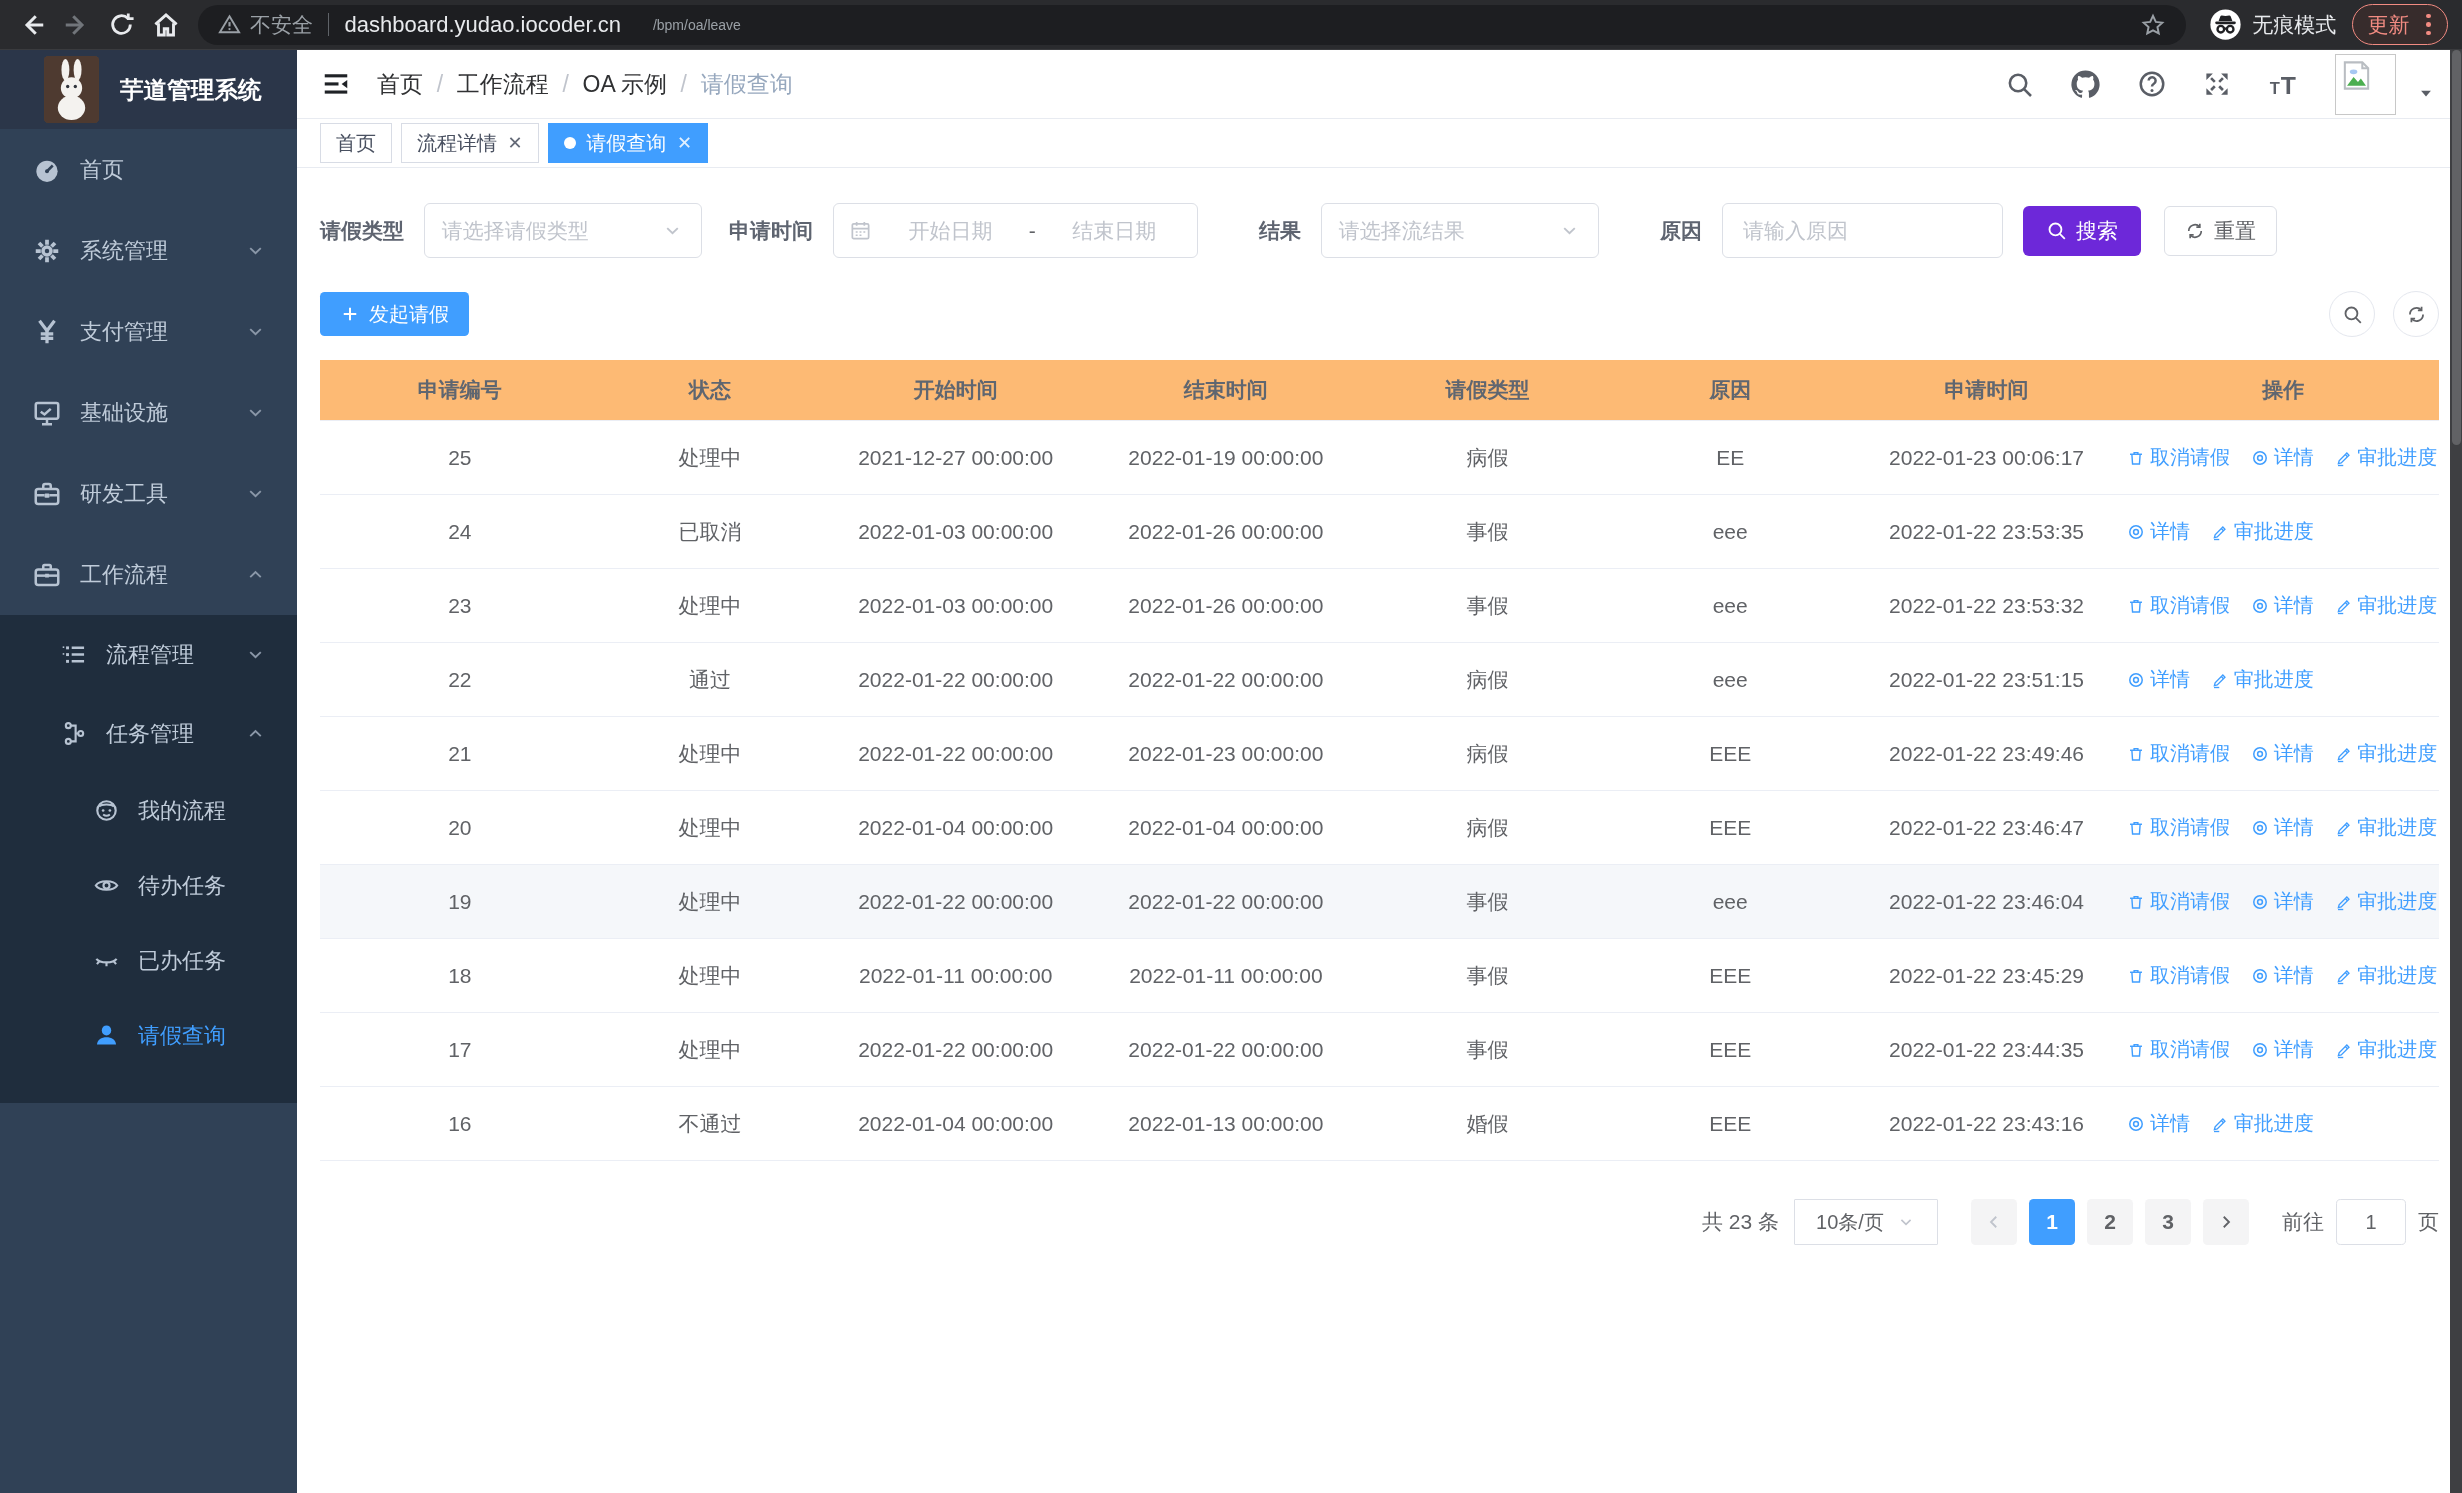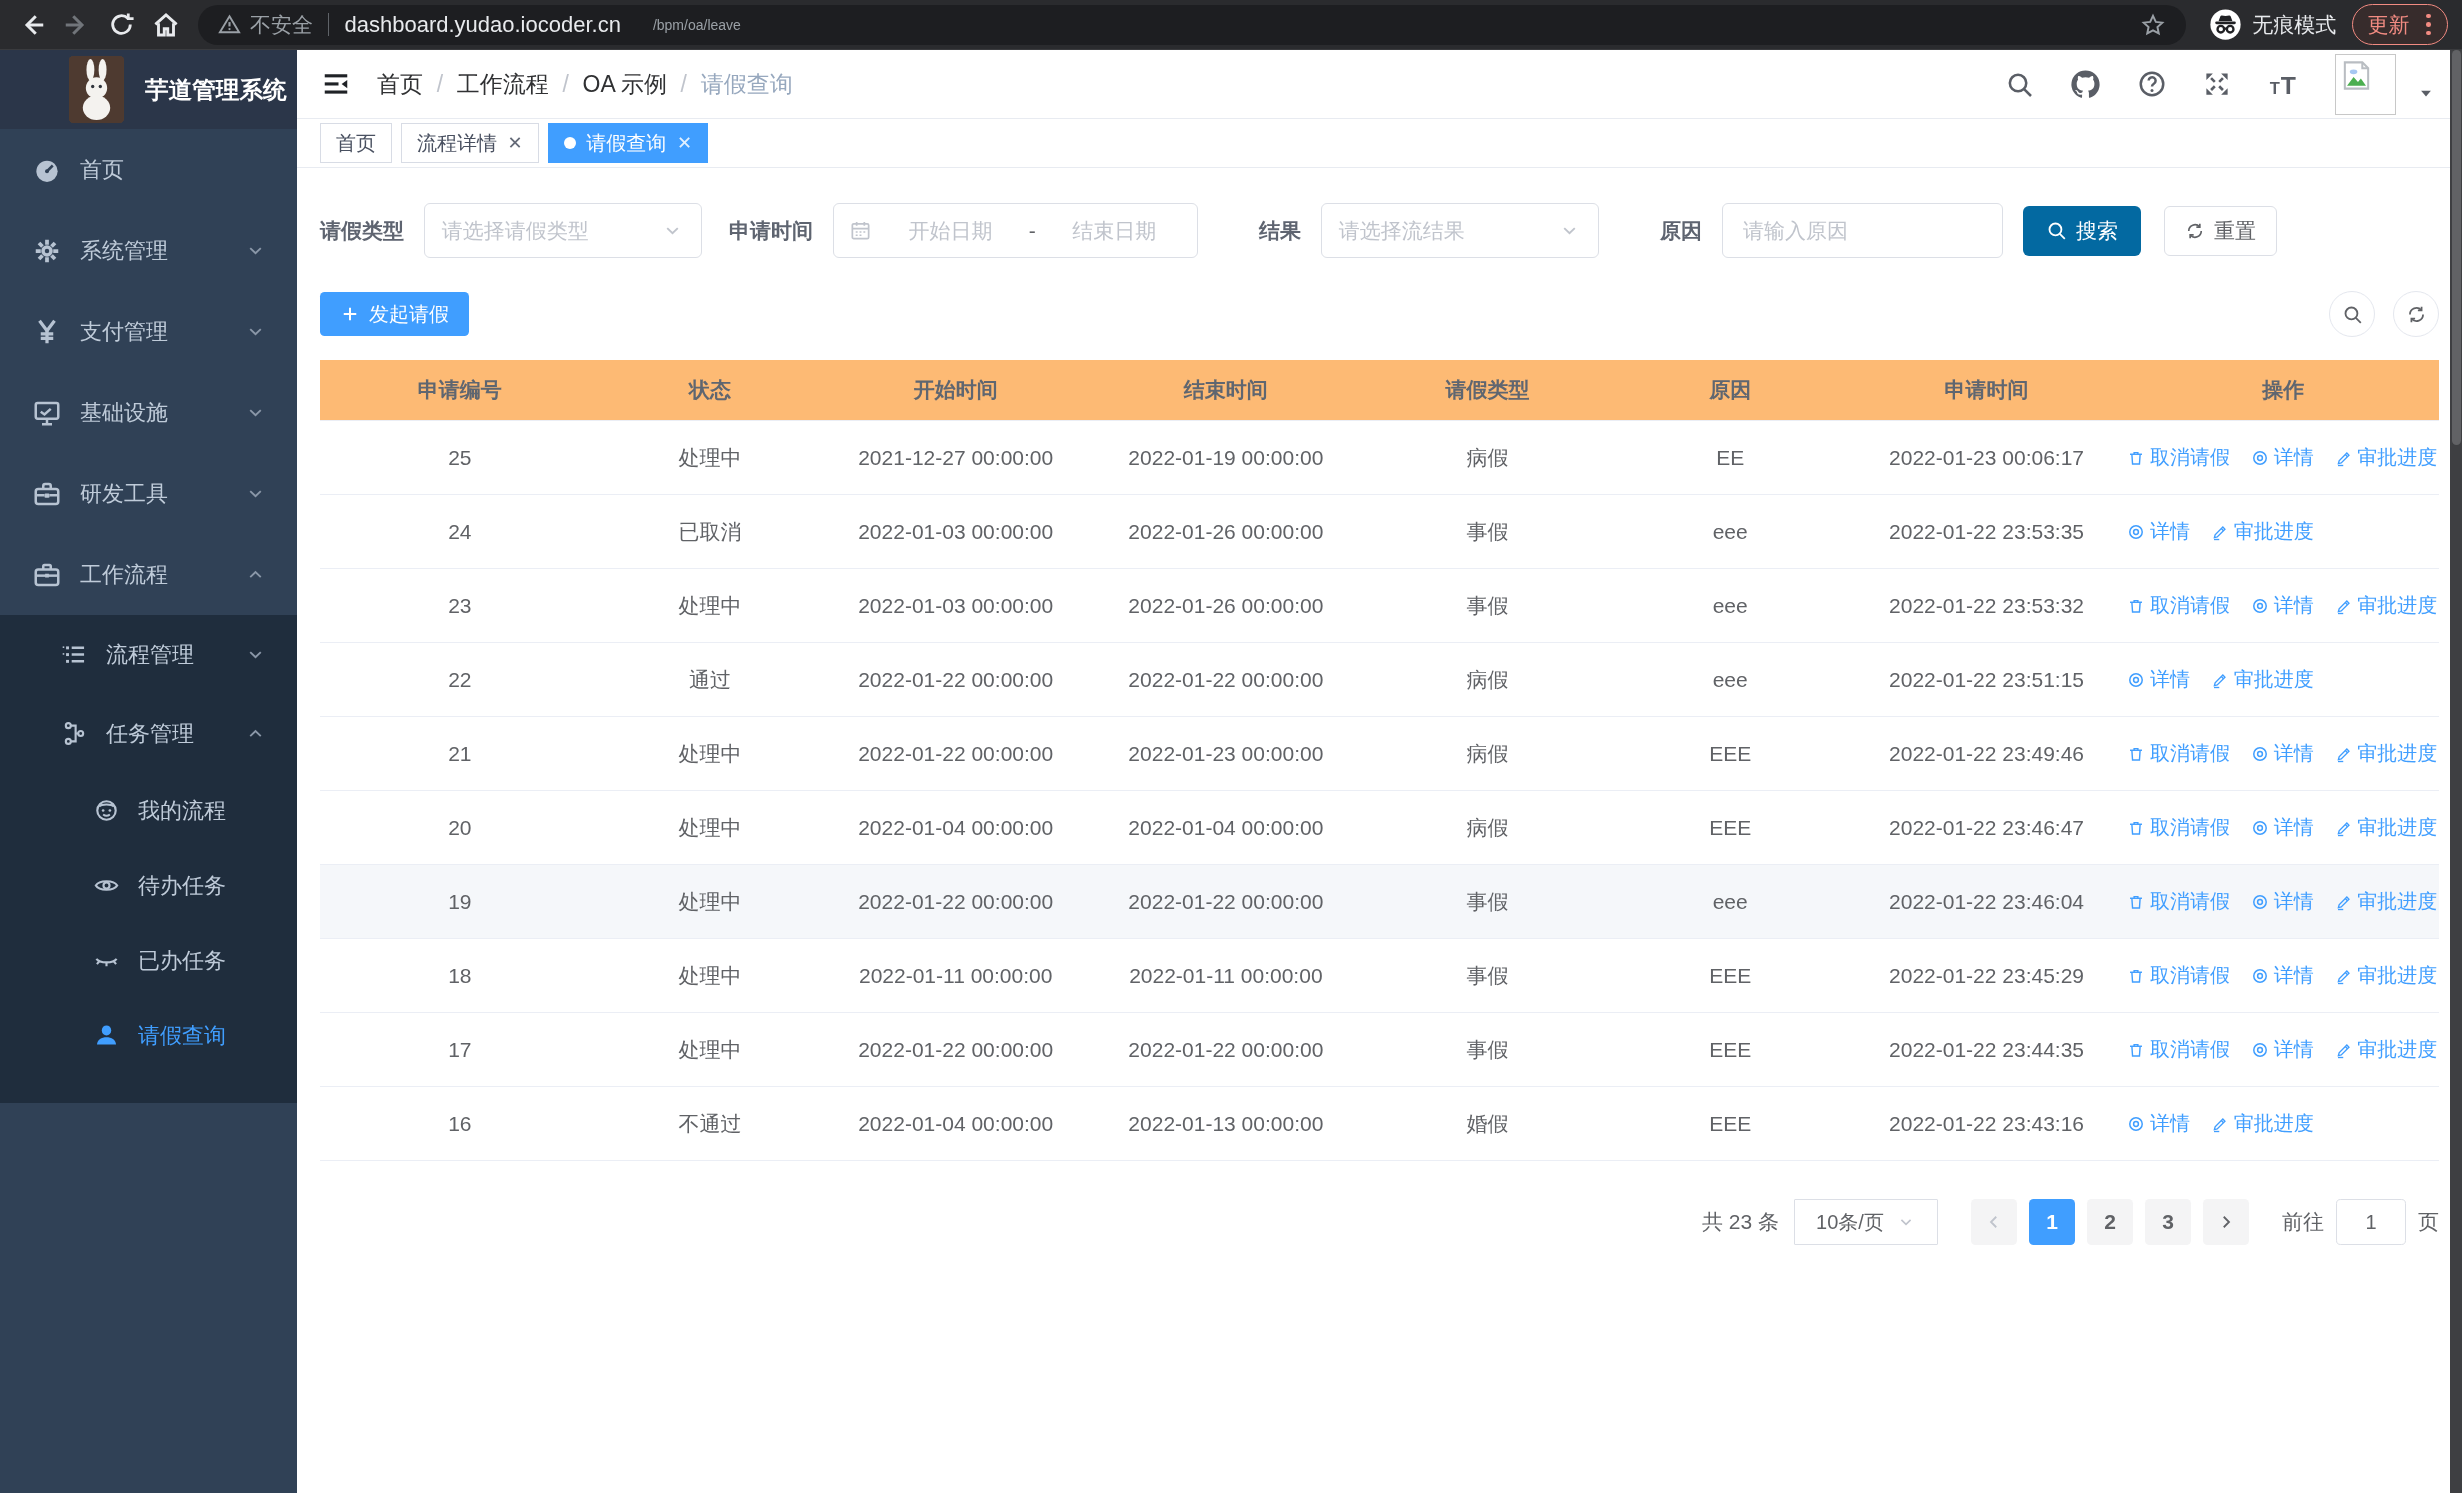--- a/index.html
+++ b/index.html
@@ -28,21 +28,21 @@
     height:41px; border:1.5px solid #f28b82; border-radius:21px; background:#372c2c;
     display:flex; align-items:center; gap:12px; padding:0 12px 0 15px; flex-shrink:0;
   }
   .update-pill span{ color:#f28b82; font-size:21px; }
   .dots{ display:flex; flex-direction:column; gap:3.8px; padding:0 4.6px;}
   .dots i{ width:4.6px; height:4.6px; border-radius:50%; background:#f28b82; display:block;}
   
   .app{ display:flex; height:1443px; }
   
   .sidebar{ width:297px; flex-shrink:0; background:#304156; display:flex; flex-direction:column; }
-  .logo-area{ height:79px; background:#2b3649; display:flex; align-items:center; padding-left:69px; gap:21px; }
+  .logo-area{ height:79px; background:#2b3649; display:flex; align-items:center; padding-left:44px; gap:21px; }
   .logo-img{ width:55px; height:67px; border-radius:4.6px; background:#5a4436; display:flex; align-items:flex-end; justify-content:center; overflow:hidden;}
   .app-title{ color:#fff; font-size:23.6px; font-weight:bold; }
   .menu{ flex:1; }
   .mitem{ display:flex; align-items:center; position:relative; color:#bfcbd9; cursor:pointer; }
   .mitem .micon{ margin-right:18px; flex-shrink:0; color:#b7c3d2;}
   .mitem .mlabel{ font-size:22px; }
   .mitem .mchev{ position:absolute; right:30px; color:#8a97a8; }
   .mitem.l1{ height:81px; padding-left:32px; }
   .mitem.l2{ height:79px; padding-left:61px; }
   .mitem.l3{ height:75px; padding-left:93px; }
@@ -74,21 +74,21 @@
   .select,.input,.daterange{
     height:55px; border:1.5px solid #dcdfe6; border-radius:6px; background:#fff;
     display:flex; align-items:center; font-size:21px; color:#c0c4cc;
   }
   .select{ width:278px; padding:0 16.7px; justify-content:space-between; }
   .input{ width:281px; padding:0 20px; }
   .daterange{ width:365px; padding:0 15px; gap:10.6px; }
   .daterange .dr-part{ flex:1; text-align:center; }
   .daterange .dr-sep{ color:#606266; }
   .btn{ display:inline-flex; align-items:center; justify-content:center; border-radius:6px; cursor:pointer; gap:9px; }
-  .btn-search{ height:50px; padding:0 23px; background:#0369a1; color:#fff; font-size:21px; margin-left:20px; }
+  .btn-search{ height:50px; padding:0 23px; background:#6d28d9; color:#fff; font-size:21px; margin-left:20px; }
   .btn-reset{ height:50px; padding:0 20px; background:#fff; border:1.5px solid #dcdfe6; color:#606266; font-size:21px; margin-left:23px; }
   .toolbar{ margin-top:33px; display:flex; align-items:center; }
   .btn-create{ height:44px; padding:0 20px; background:#409eff; color:#fff; font-size:20px; border-radius:4.6px; }
   .toolbar-right{ margin-left:auto; display:flex; gap:18px; align-items:center; }
   .circle-btn{ width:46px; height:46px; border-radius:50%; border:1.5px solid #e4e7ee; background:#fff; display:flex; align-items:center; justify-content:center; color:#606266; cursor:pointer;}
   
   .table{ margin-top:23px; width:100%; }
   .thead{ display:flex; align-items:center; height:61px; background:#fdba74; border-bottom:1.5px solid #ebeef5; }
   .th{ font-size:21px; font-weight:bold; color:#5f6670; text-align:center; }
   .trow{ display:flex; align-items:center; height:74px; border-bottom:1.5px solid #ebeef5; }

